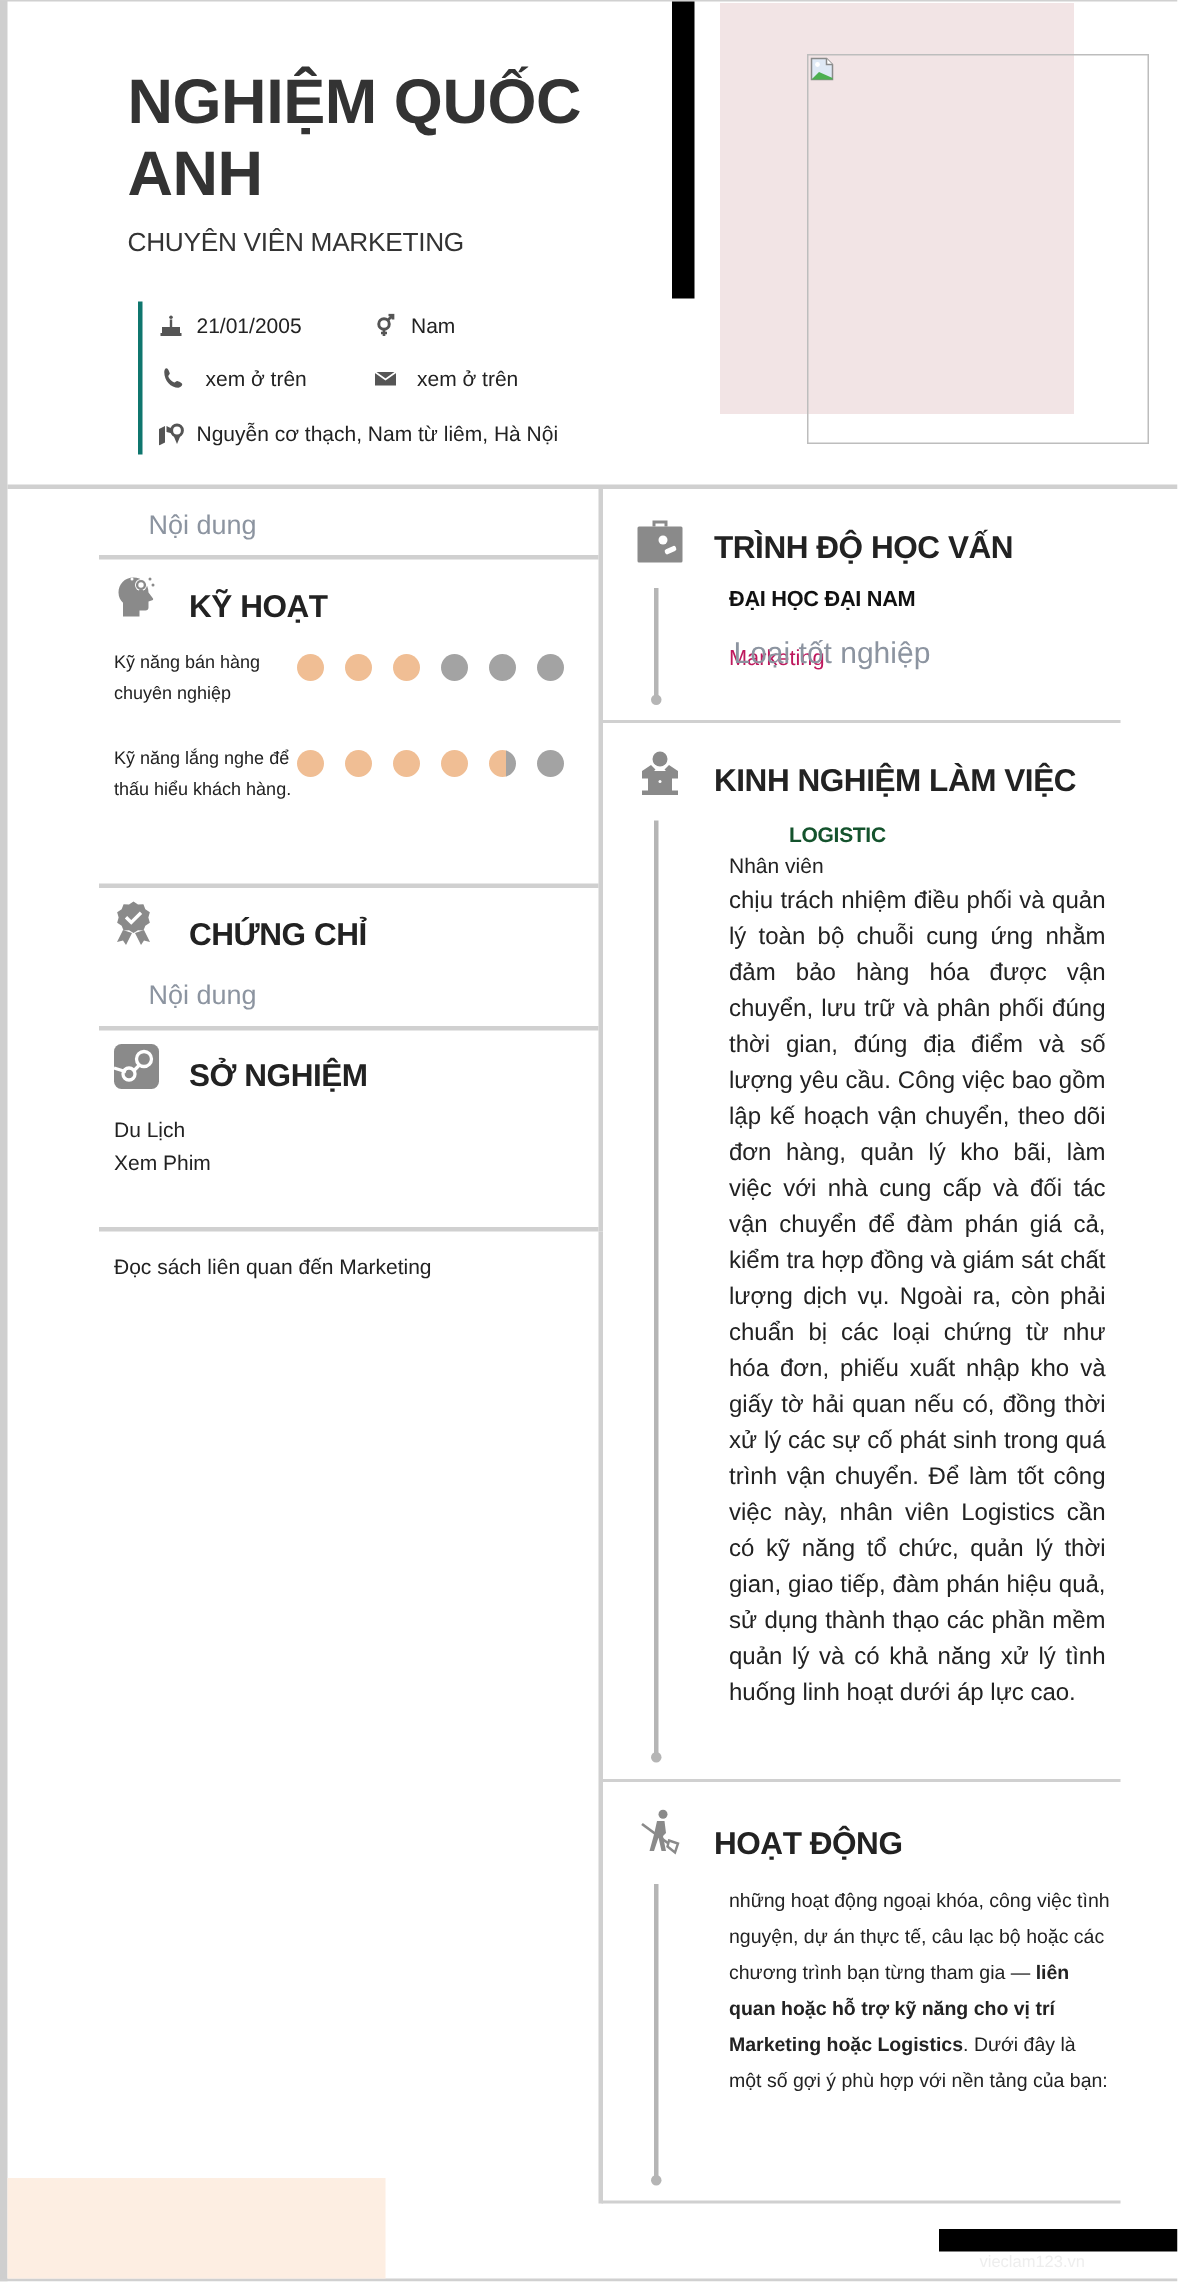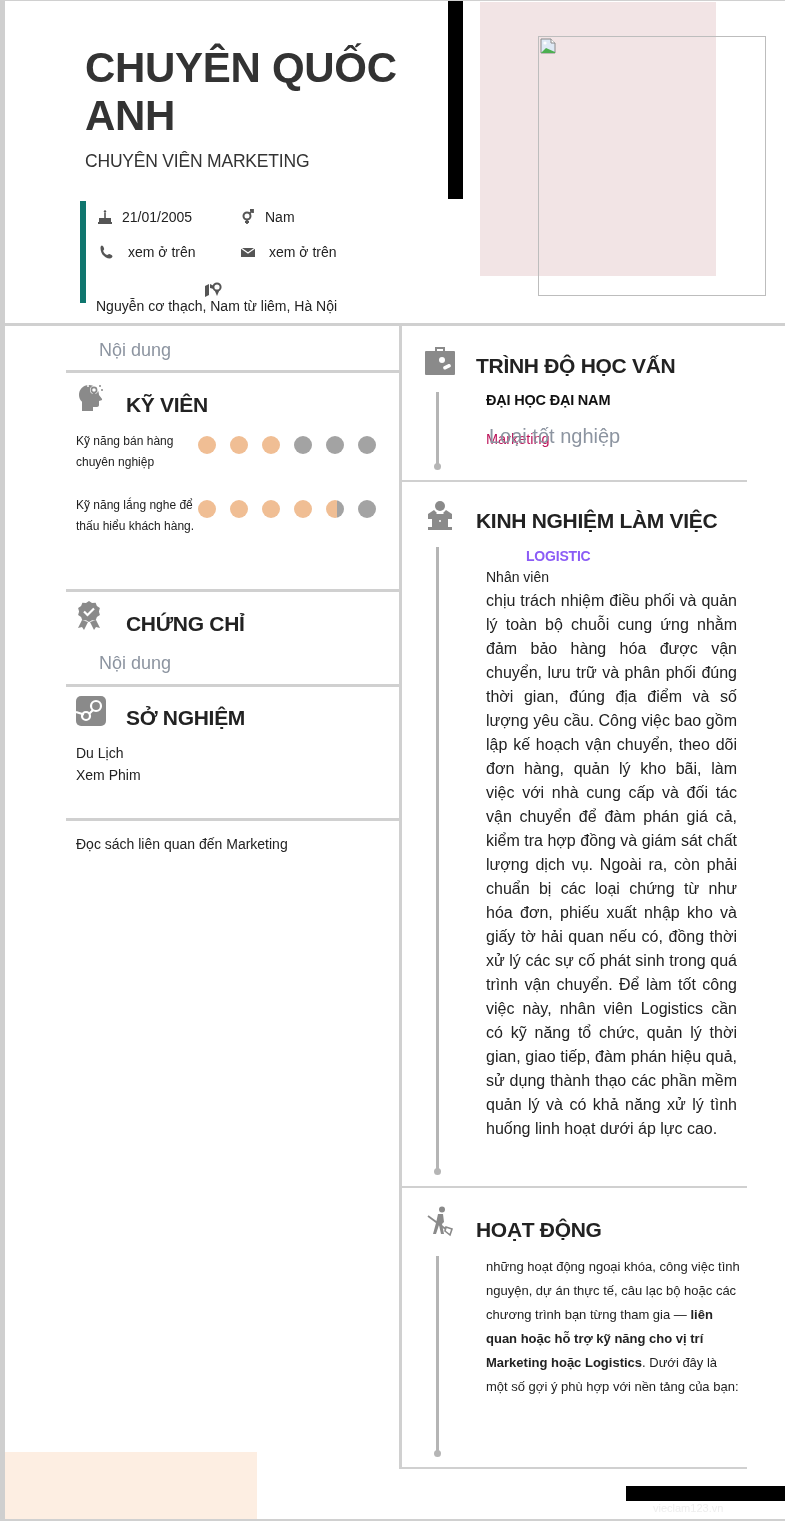--- a/index.html
+++ b/index.html
@@ -11,21 +11,21 @@
     .page-border-bottom { position: absolute; left: 0; top: 1519px; width: 785px; height: 2px; background: #d0d0d0; }
 
     
     .name { position: absolute; left: 85px; top: 44px; width: 340px; font-size: 42px; font-weight: bold; line-height: 48px; color: #333; letter-spacing: -0.3px; }
     .job-title { position: absolute; left: 85px; top: 151px; font-size: 17.5px; font-weight: normal; color: #333; letter-spacing: -0.2px; }
     .black-bar { position: absolute; left: 448px; top: 1px; width: 15px; height: 198px; background: #000; }
     .pink-block { position: absolute; left: 480px; top: 2px; width: 236px; height: 274px; background: #f2e4e5; }
     .photo-frame { position: absolute; left: 538px; top: 36px; width: 228px; height: 260px; border: 1px solid #bdbdbd; }
     .broken-img { position: absolute; left: 1px; top: 1px; width: 16px; height: 16px; }
 
-    .info-block { position: absolute; left: 80px; top: 201px; width: 330px; height: 102px; border-left: 6px solid #0f766e; }
+    .info-block { position: absolute; left: 92px; top: 201px; width: 330px; height: 102px; border-left: 3px solid #0f766e; }
     .info-item { position: absolute; display: flex; align-items: center; font-size: 14px; color: #222; white-space: nowrap; }
     .info-item .ic { width: 18px; height: 18px; display: inline-flex; align-items: center; justify-content: center; margin-right: 8px; }
 
     .header-divider { position: absolute; left: 5px; top: 323px; width: 780px; height: 3px; background: #d0d0d0; }
 
     
     .col-divider { position: absolute; left: 399px; top: 326px; width: 3px; height: 495px; background: #d0d0d0; }
     .sect-line { position: absolute; left: 66px; width: 333px; height: 3px; background: #d0d0d0; }
     .placeholder { position: absolute; font-size: 18px; color: #8c94a0; margin-left: 20px; }
     .sect-title { position: absolute; font-size: 21px; font-weight: bold; color: #222; letter-spacing: -0.3px; }
@@ -42,40 +42,40 @@
     
     .r-line { position: absolute; left: 401px; width: 346px; height: 2px; background: #d0d0d0; }
     .r-left-border { position: absolute; left: 399px; width: 3px; background: #d0d0d0; }
     .timeline { position: absolute; left: 436px; width: 3px; background: #b5b5b5; }
     .timeline-dot { position: absolute; left: 434px; width: 7px; height: 7px; border-radius: 50%; background: #b5b5b5; }
 
     .edu-school { position: absolute; left: 486px; top: 392px; font-size: 14.5px; font-weight: bold; color: #111; letter-spacing: -0.2px; }
     .edu-major { position: absolute; left: 486px; top: 415px; font-size: 14.5px; color: #be185d; margin-top: 16px; }
     .edu-grade { position: absolute; left: 489px; top: 425px; font-size: 20px; color: #8c94a0; text-align: center; }
 
-    .exp-company { position: absolute; left: 486px; top: 548px; font-size: 14px; font-weight: bold; color: #8b5cf6; letter-spacing: -0.2px; padding-left: 40px; }
+    .exp-company { position: absolute; left: 486px; top: 548px; font-size: 14px; font-weight: bold; color: #14532d; letter-spacing: -0.2px; padding-left: 40px; }
     .exp-role { position: absolute; left: 486px; top: 569px; font-size: 14px; color: #222; }
     .exp-desc { position: absolute; left: 486px; top: 589px; width: 251px; font-size: 16px; line-height: 24px; color: #222; text-align: justify; }
 
     .act-desc { position: absolute; left: 486px; top: 1255px; width: 255px; font-size: 13px; line-height: 24px; color: #222; }
     .act-desc b { font-weight: bold; }
 
     
     .peach-block { position: absolute; left: 5px; top: 1452px; width: 252px; height: 67px; background: #fdeee2; }
     .footer-bar { position: absolute; left: 626px; top: 1486px; width: 159px; height: 15px; background: #000; }
     .watermark { position: absolute; left: 653px; top: 1502px; font-size: 11px; color: #eeeeee; }
   </style>
 </head>
 <body>
 
 <div class="page-border-left"></div>
 <div class="page-border-top"></div>
 <div class="page-border-bottom"></div>
 
-<div class="name">CHUYÊN QUỐC ANH</div>
+<div class="name">NGHIỆM QUỐC ANH</div>
 <div class="job-title">CHUYÊN VIÊN MARKETING</div>
 <div class="black-bar"></div>
 <div class="pink-block"></div>
 <div class="photo-frame">
   <svg class="broken-img" viewBox="0 0 16 16">
     <path d="M1 1h10l4 4v10H1z" fill="#dfe9f5" stroke="#8a8a8a" stroke-width="1"></path>
     <path d="M11 1v4h4" fill="#fff" stroke="#8a8a8a" stroke-width="1"></path>
     <path d="M1 15 L6 10 L15 14 L15 15 Z" fill="#4caf50"></path>
     <circle cx="5" cy="5" r="1.6" fill="#ffffff"></circle>
   </svg>
@@ -112,21 +112,21 @@
   </div>
   <div class="info-item" style="left:153px; top:42px;">
     <span class="ic" style="margin-right:12px;">
       <svg width="16" height="16" viewBox="0 0 16 16">
           <rect x="1" y="4" width="14" height="9" fill="#555"></rect>
           <path d="M1 4l7 5 7-5" fill="none" stroke="#fff" stroke-width="1.2"></path>
         </svg>
     </span>
     <span>xem ở trên</span>
   </div>
-  <div class="info-item" style="left:10px; top:79px;flex-direction:column;">
+  <div class="info-item" style="left:10px; top:79px;">
     <span class="ic">
       <svg width="18" height="16" viewBox="0 0 18 16">
           <path d="M1 5l4-2v11l-4 2z M6 3l4 2v3l-4-1z" fill="#555"></path>
           <circle cx="13" cy="6" r="3.6" fill="none" stroke="#555" stroke-width="2"></circle>
           <path d="M10.5 9 13 15 15.5 9" fill="#555"></path>
         </svg>
     </span>
     <span>Nguyễn cơ thạch, Nam từ liêm, Hà Nội</span>
   </div>
 </div>
@@ -140,21 +140,21 @@
 
 <svg class="sect-icon" style="left:75px; top:381px;" viewBox="0 0 32 32">
   <path d="M14 4c-6 0-10 4.5-10 10 0 3 1.3 5.2 3 6.8V30h11v-4h4c1.2 0 2-.8 2-2v-4l2.5-.8c.6-.2.8-.9.4-1.4L24 14c0-6-4.5-10-10-10z" fill="#8a8a8a"></path>
   <circle cx="19" cy="9" r="4" fill="#fff"></circle>
   <circle cx="19" cy="9" r="2.6" fill="none" stroke="#8a8a8a" stroke-width="1.6"></circle>
   <rect x="17.7" y="12" width="2.6" height="3" fill="#8a8a8a"></rect>
   <circle cx="25" cy="5" r="1" fill="#8a8a8a"></circle>
     <circle cx="27" cy="9" r="1" fill="#8a8a8a"></circle>
     <circle cx="13" cy="5" r="1" fill="#fff"></circle>
 </svg>
-<div class="sect-title" style="left:126px; top:393px;">KỸ VIÊN</div>
+<div class="sect-title" style="left:126px; top:393px;">KỸ HOẠT</div>
 
 <div class="skill-label" style="top:431px;">Kỹ năng bán hàng chuyên nghiệp</div>
 <div class="dots" style="top:436px;">
   <span class="dot on"></span>
   <span class="dot on"></span>
   <span class="dot on"></span>
   <span class="dot"></span>
   <span class="dot"></span>
   <span class="dot"></span>
 </div>

